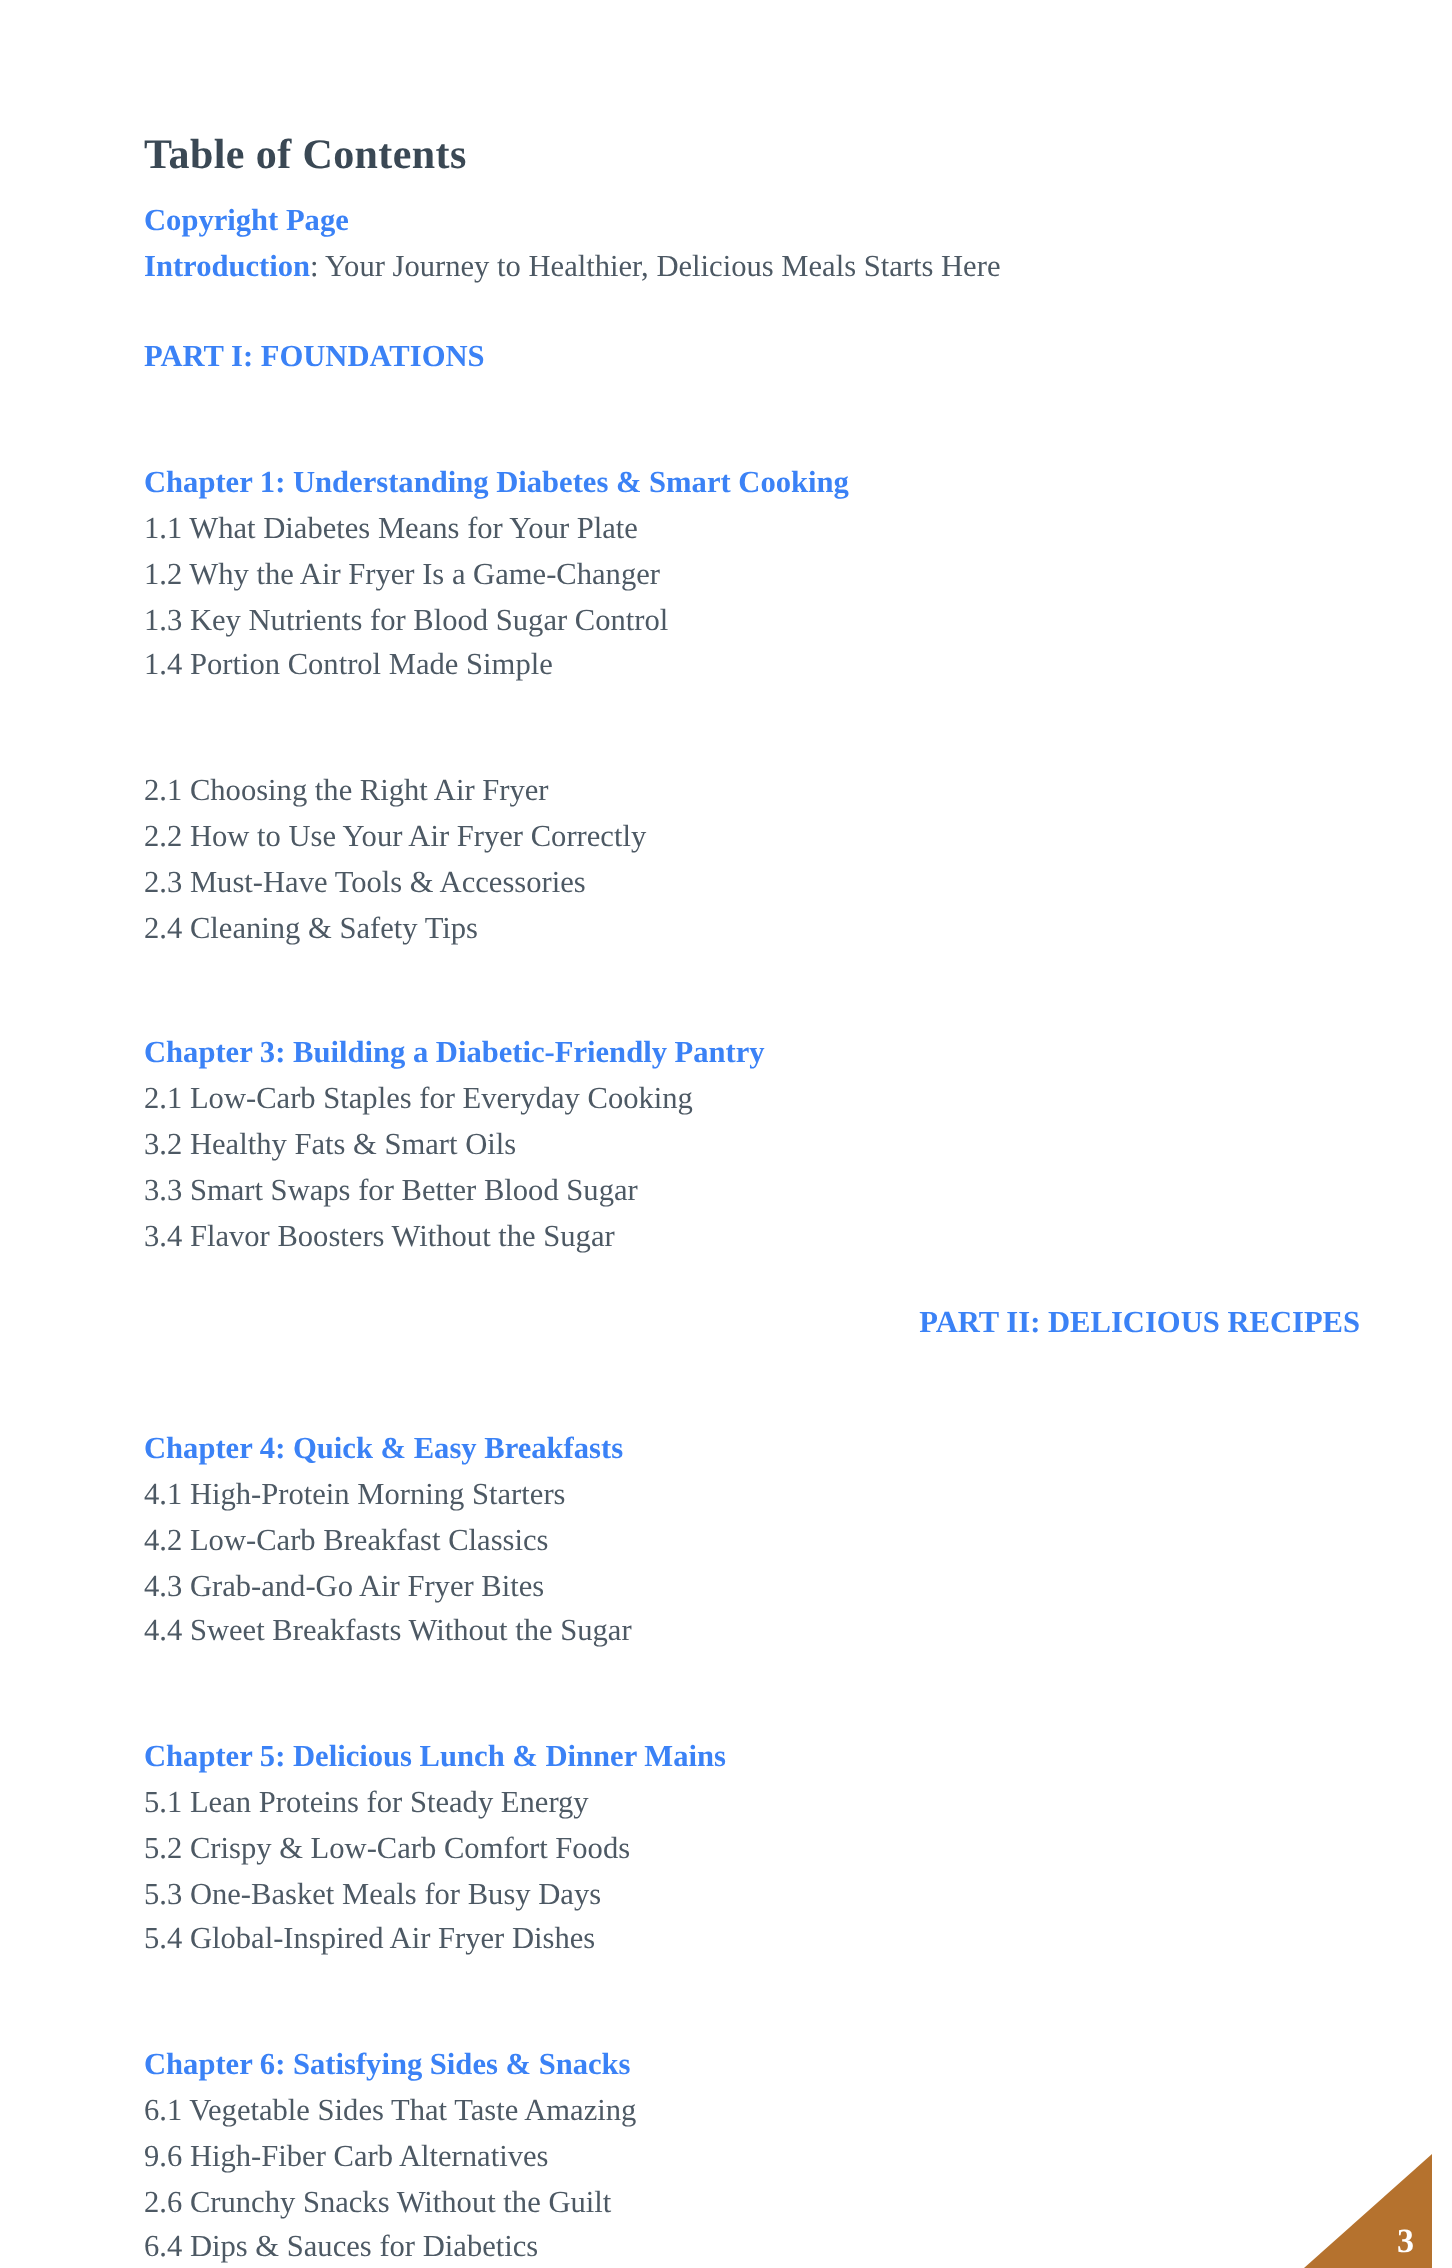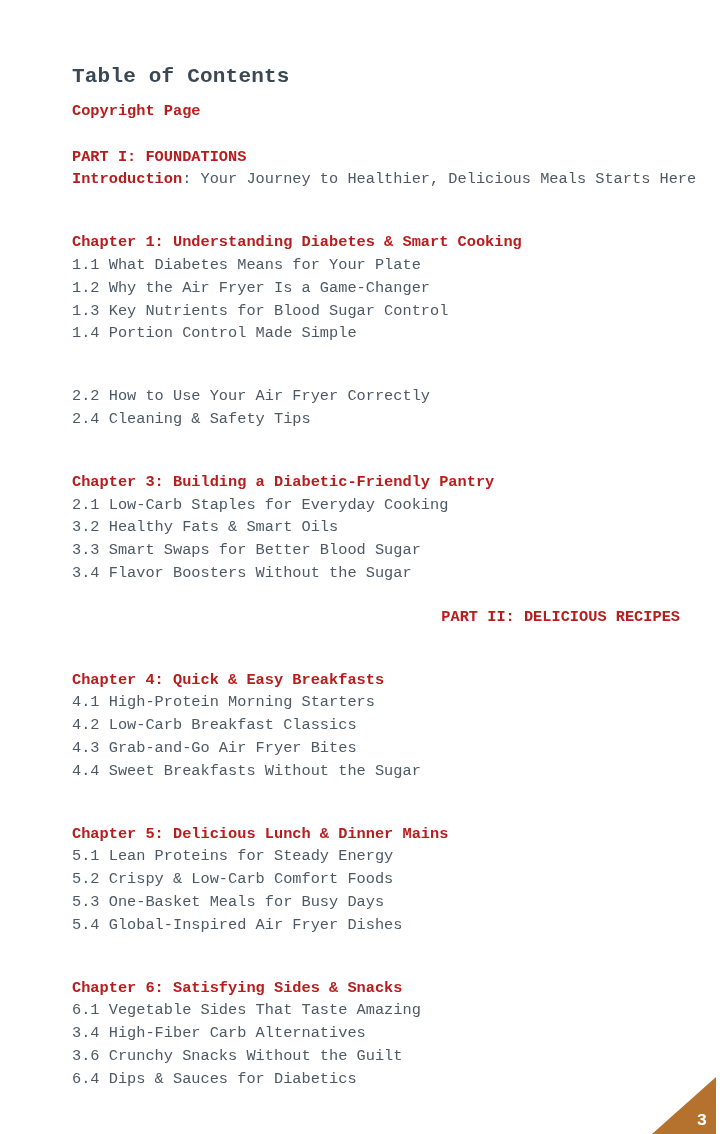--- a/index.html
+++ b/index.html
@@ -1,21 +1,21 @@
 <!DOCTYPE html>
 <html><head>
 <meta charset="utf-8">
 <style>
   html, body { margin: 0; padding: 0; background: #ffffff; }
   .page {
     position: relative;
     width: 716px;
     height: 1134px;
     background: #ffffff;
-    font-family: Liberation Mono, monospace;
+    font-family: Liberation Serif, serif;
     overflow: hidden;
   }
   .content {
     position: absolute;
     left: 72px;
     top: 64px;
     right: 36px;
     color: #4d5964;
   }
   .title {
@@ -24,21 +24,21 @@
     color: #3a4854;
     margin: 0 0 10px 0;
     letter-spacing: 0.2px;
     line-height: 26px;
   }
   .line {
     font-size: 15.3px;
     line-height: 22.8px;
     white-space: nowrap;
   }
-  .b { font-weight: 700; color: #b91c1c; }
+  .b { font-weight: 700; color: #3b82f6; }
   .part-label { margin-top: 22.8px; }
   .part-label.gap-large { margin-top: 21px; text-align: right; }
   .chapter { margin-top: 40px; }
   .corner {
     position: absolute;
     right: 0;
     bottom: 0;
     width: 64px;
     height: 57px;
     background: #b5722e;
@@ -58,36 +58,38 @@
 <body>
 
 <div class="page">
   <div class="content">
 
     <h1 class="title">Table of Contents</h1>
 
     <div class="line">
       <span class="b">Copyright Page</span><span></span>
     </div>
-    <div class="line b part-label">PART I: FOUNDATIONS</div>
-
     <div class="line">
       <span class="b">Introduction</span><span>: Your Journey to Healthier, Delicious Meals Starts Here</span>
     </div>
+
+    <div class="line b part-label">PART I: FOUNDATIONS</div>
 
     <div class="chapter">
       <div class="line b">Chapter 1: Understanding Diabetes &amp; Smart Cooking</div>
       <div class="line">1.1 What Diabetes Means for Your Plate</div>
       <div class="line">1.2 Why the Air Fryer Is a Game-Changer</div>
       <div class="line">1.3 Key Nutrients for Blood Sugar Control</div>
       <div class="line">1.4 Portion Control Made Simple</div>
     </div>
 
     <div class="chapter">
+      <div class="line">2.1 Choosing the Right Air Fryer</div>
       <div class="line">2.2 How to Use Your Air Fryer Correctly</div>
+      <div class="line">2.3 Must-Have Tools &amp; Accessories</div>
       <div class="line">2.4 Cleaning &amp; Safety Tips</div>
     </div>
 
     <div class="chapter">
       <div class="line b">Chapter 3: Building a Diabetic-Friendly Pantry</div>
       <div class="line">2.1 Low-Carb Staples for Everyday Cooking</div>
       <div class="line">3.2 Healthy Fats &amp; Smart Oils</div>
       <div class="line">3.3 Smart Swaps for Better Blood Sugar</div>
       <div class="line">3.4 Flavor Boosters Without the Sugar</div>
     </div>
@@ -106,22 +108,22 @@
       <div class="line b">Chapter 5: Delicious Lunch &amp; Dinner Mains</div>
       <div class="line">5.1 Lean Proteins for Steady Energy</div>
       <div class="line">5.2 Crispy &amp; Low-Carb Comfort Foods</div>
       <div class="line">5.3 One-Basket Meals for Busy Days</div>
       <div class="line">5.4 Global-Inspired Air Fryer Dishes</div>
     </div>
 
     <div class="chapter">
       <div class="line b">Chapter 6: Satisfying Sides &amp; Snacks</div>
       <div class="line">6.1 Vegetable Sides That Taste Amazing</div>
-      <div class="line">3.4 High-Fiber Carb Alternatives</div>
-      <div class="line">3.6 Crunchy Snacks Without the Guilt</div>
+      <div class="line">9.6 High-Fiber Carb Alternatives</div>
+      <div class="line">2.6 Crunchy Snacks Without the Guilt</div>
       <div class="line">6.4 Dips &amp; Sauces for Diabetics</div>
     </div>
 
   </div>
 
   <div class="corner"></div>
   <div class="page-num">3</div>
 </div>
 
 </body></html>

